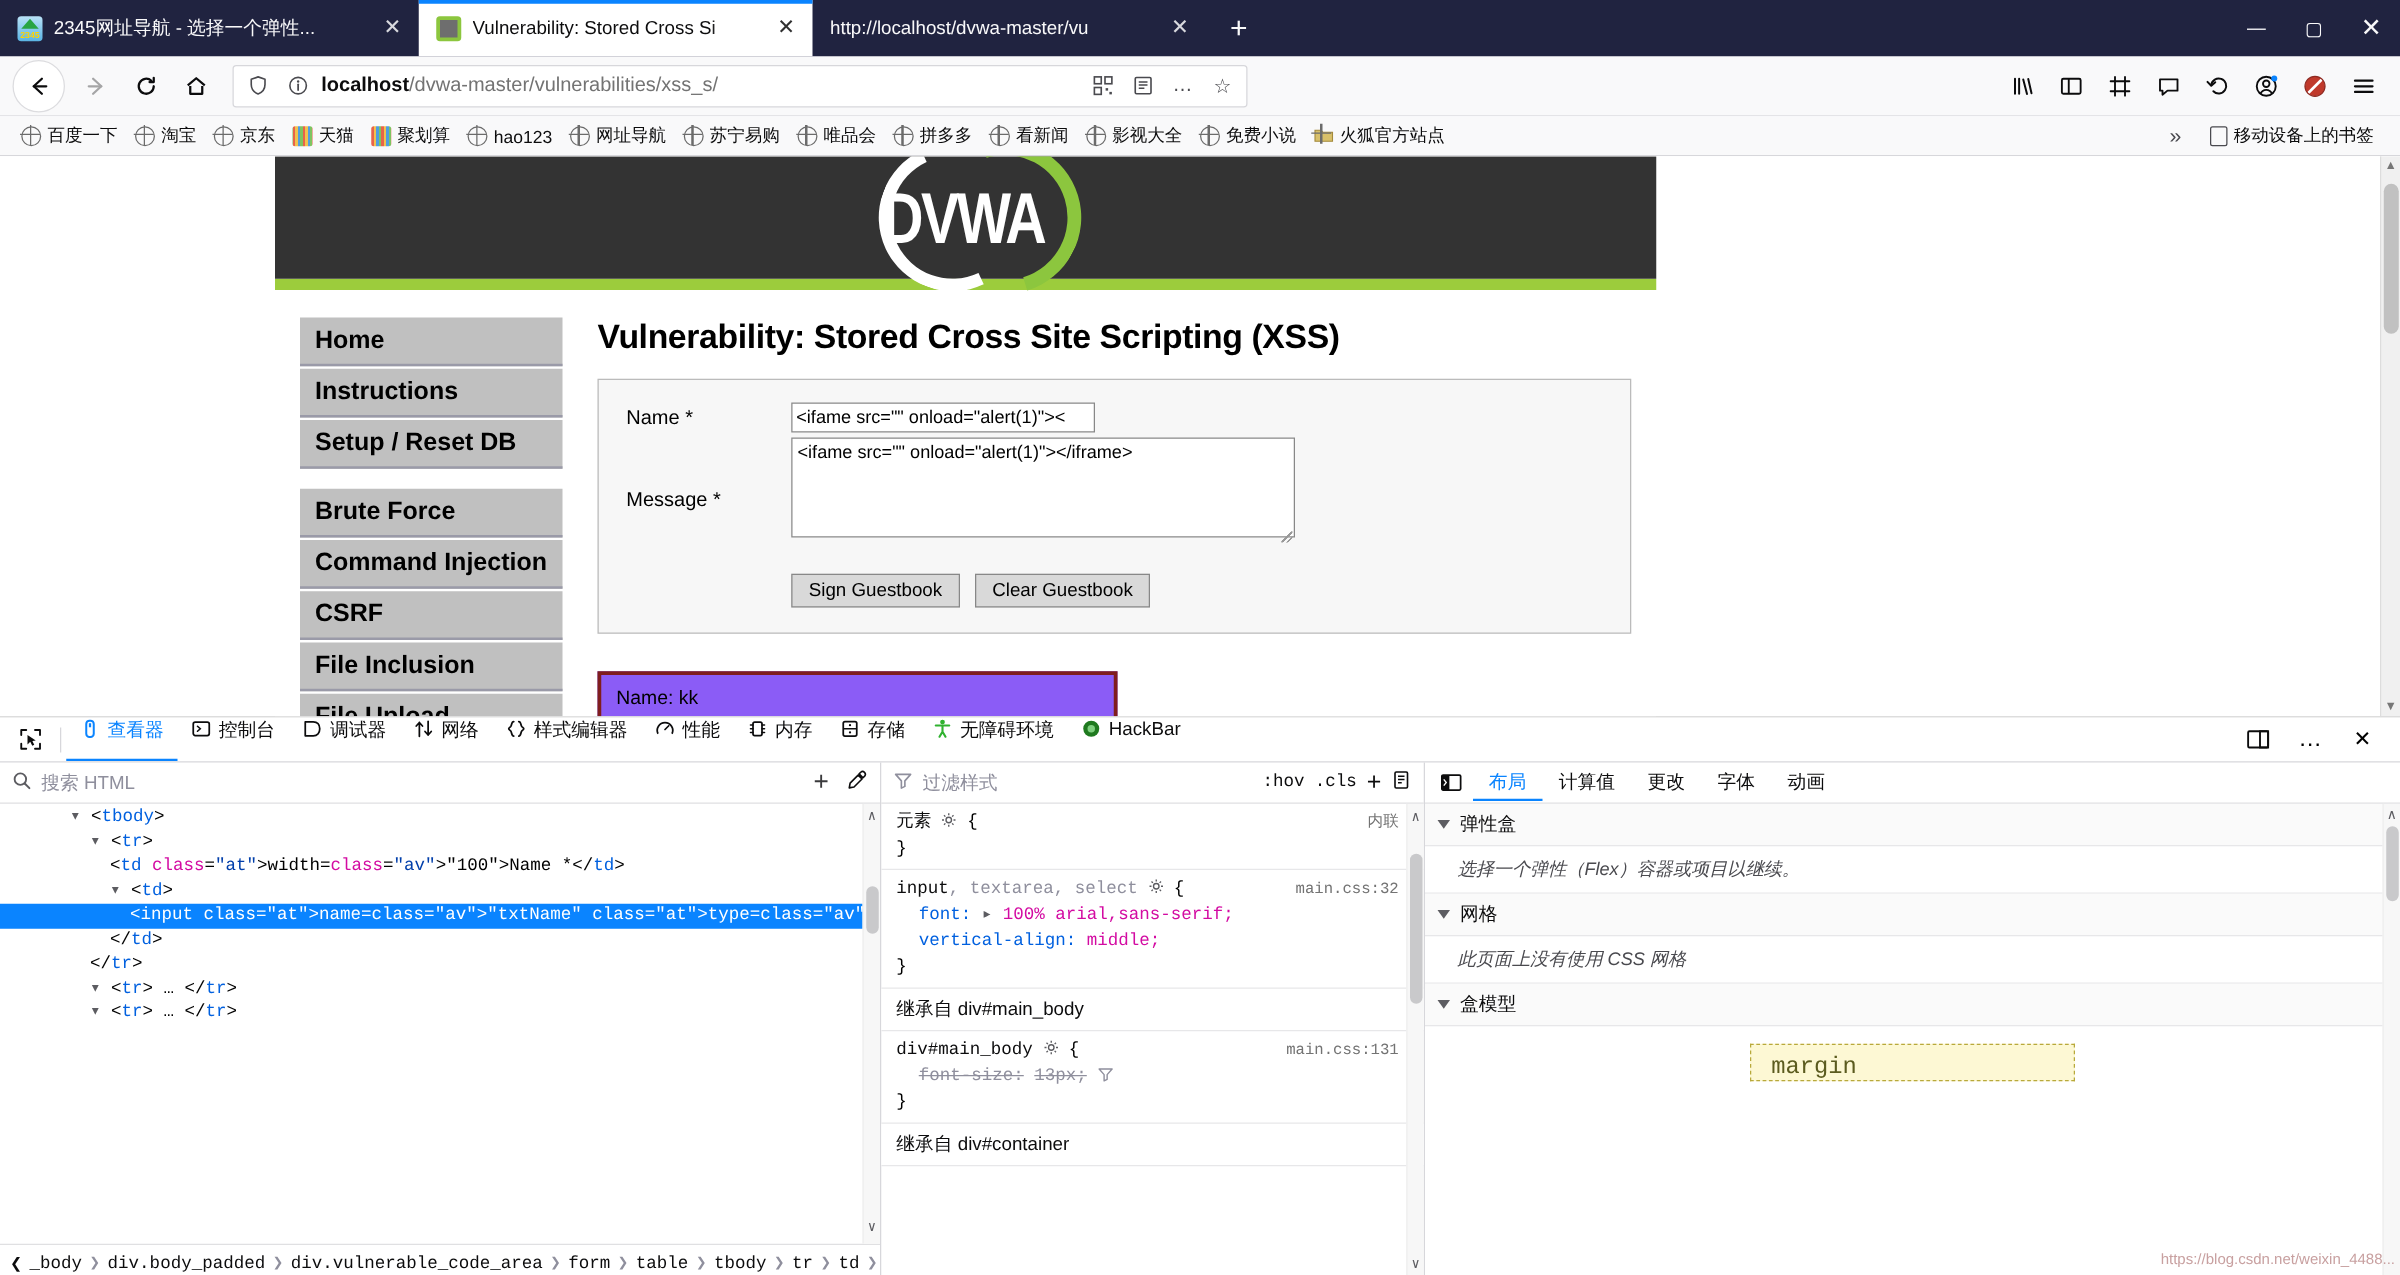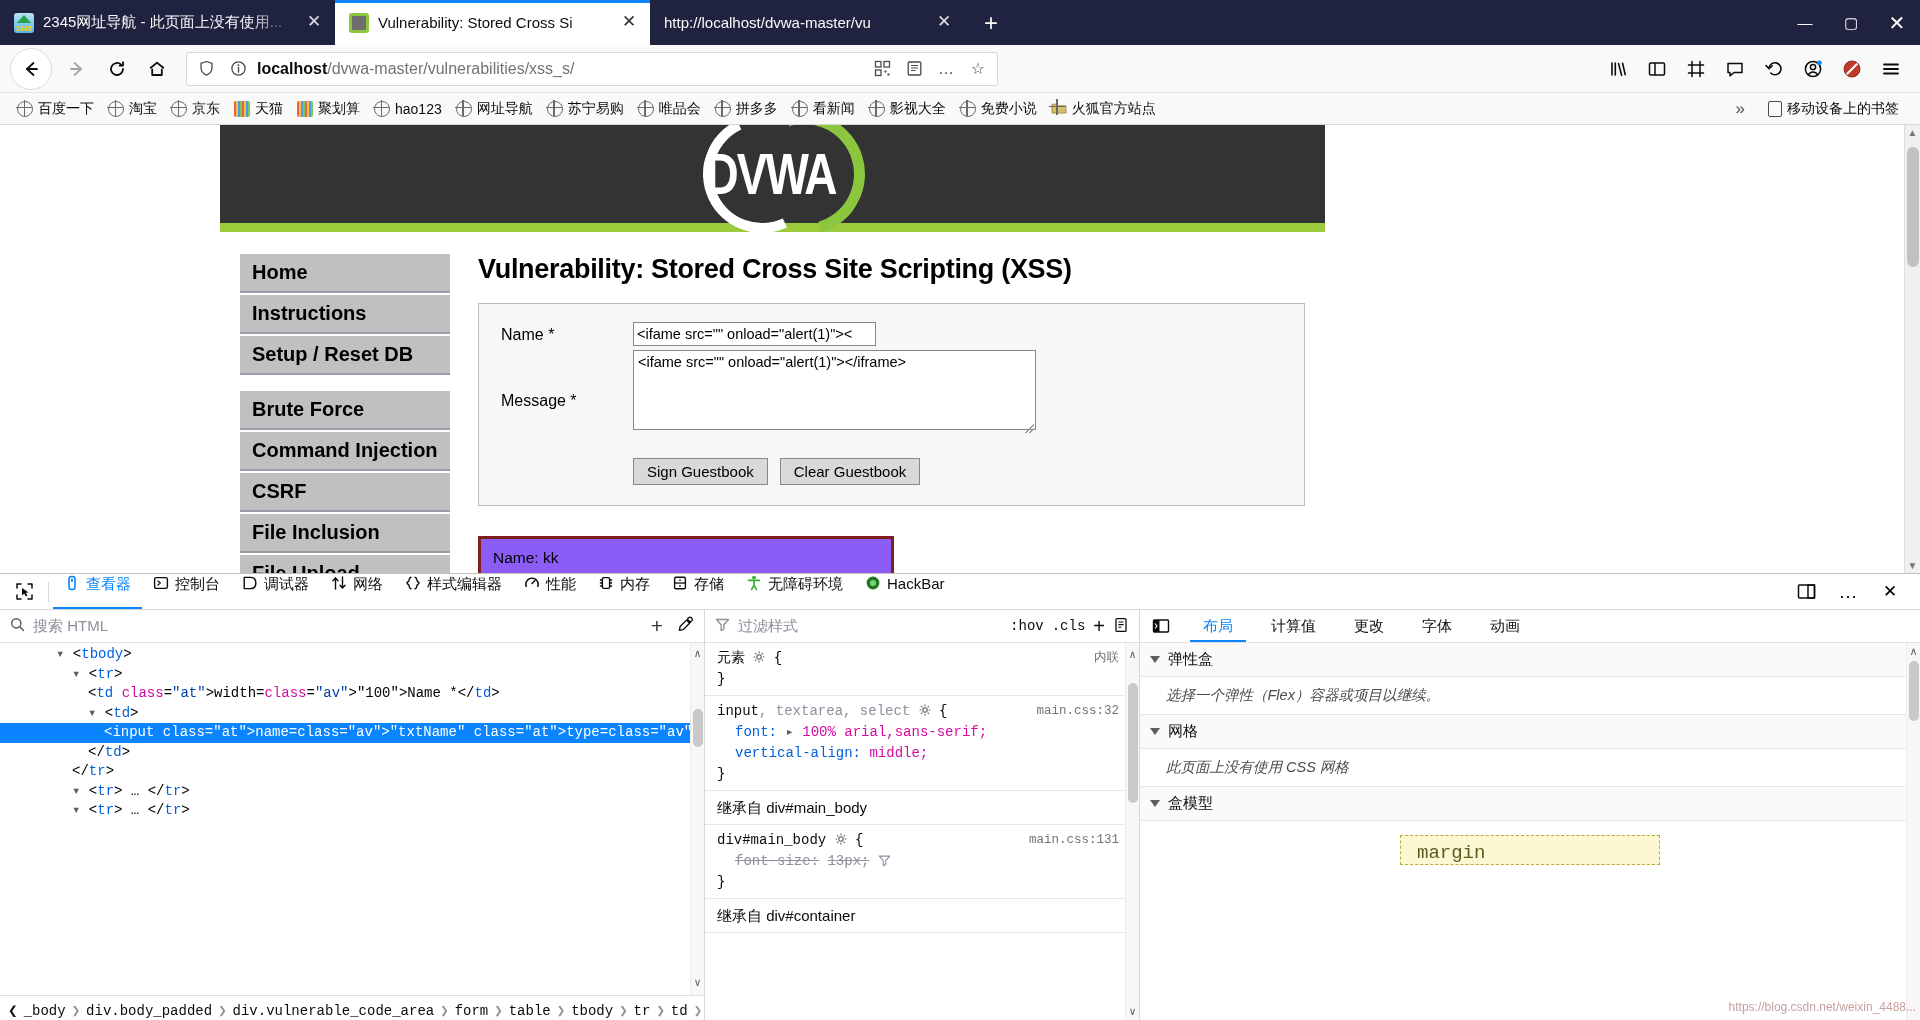--- a/index.html
+++ b/index.html
@@ -296,22 +296,22 @@
   .inherit-hdr{padding:6px 10px 6px 12px;font-family:"Liberation Sans",sans-serif;
      font-size:15px;color:#0c0c0d;border-bottom:1px solid #e7e7e9;background:#fff;}
   .gear{display:inline-block;width:12px;height:12px;vertical-align:-1px;}
   .rl-scroll{position:absolute;right:0;top:0;bottom:0;width:14px;background:#f7f7f7;
      border-left:1px solid #eee;}
   .rl-scroll .thumb{position:absolute;left:2px;top:40px;width:10px;height:120px;
      background:#c9c9cb;border-radius:5px;}
   .rl-scroll .chev{position:absolute;left:0;right:0;text-align:center;color:#5c5c61;font-size:11px;}
 
   .pane-layout { flex:1 1 auto; display:flex; flex-direction:column; min-width:0;}
-  .ly-tabs{height:33px;display:flex;align-items:center;border-bottom:1px solid #e0e0e2;
-     padding:0 4px;gap:12px;}
+  .ly-tabs{height:33px;display:flex;align-items:flex-start;border-bottom:1px solid #e0e0e2;
+     padding:0 4px;gap:0px;}
   .ly-tab{padding:0 13px;height:31px;display:flex;align-items:center;font-size:15px;color:#0c0c0d;}
   .ly-tab.sel{color:#0a84ff;box-shadow:inset 0 -2px 0 #0a84ff;}
   .ly-split{width:34px;height:31px;display:flex;align-items:center;justify-content:center;}
   .ly-body{flex:1 1 auto;overflow:hidden;position:relative;}
   .ly-sect{display:flex;align-items:center;gap:8px;padding:7px 10px;font-size:15px;
      border-bottom:1px solid #e7e7e9;color:#0c0c0d;background:#fafafa;}
   .ly-note{padding:9px 10px 9px 26px;font-size:14.5px;font-style:italic;color:#4a4a4f;
      border-bottom:1px solid #e7e7e9;}
   .caret{width:0;height:0;border-left:5px solid transparent;border-right:5px solid transparent;
      border-top:7px solid #5c5c61;}
@@ -329,21 +329,21 @@
 <body>
 
 <div class="browser">
 
   <div class="tabstrip">
 
     <div class="tab inactive">
       <span class="favicon fav-2345">
           <span class="num">2345</span>
         </span>
-      <span class="tab-title">2345网址导航 - 此页面上没有使用...</span>
+      <span class="tab-title">2345网址导航 - 选择一个弹性...</span>
       <span class="tab-close">✕</span>
     </div>
 
     <div class="tab active">
       <span class="favicon fav-dvwa"></span>
       <span class="tab-title">Vulnerability: Stored Cross Si</span>
       <span class="tab-close">✕</span>
     </div>
 
     <div class="tab inactive second">

